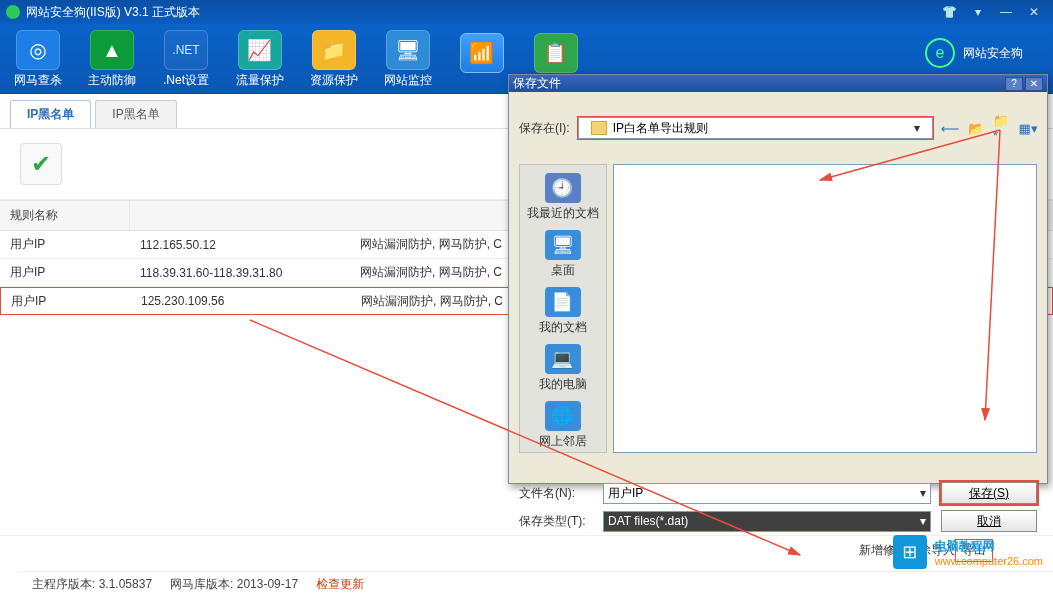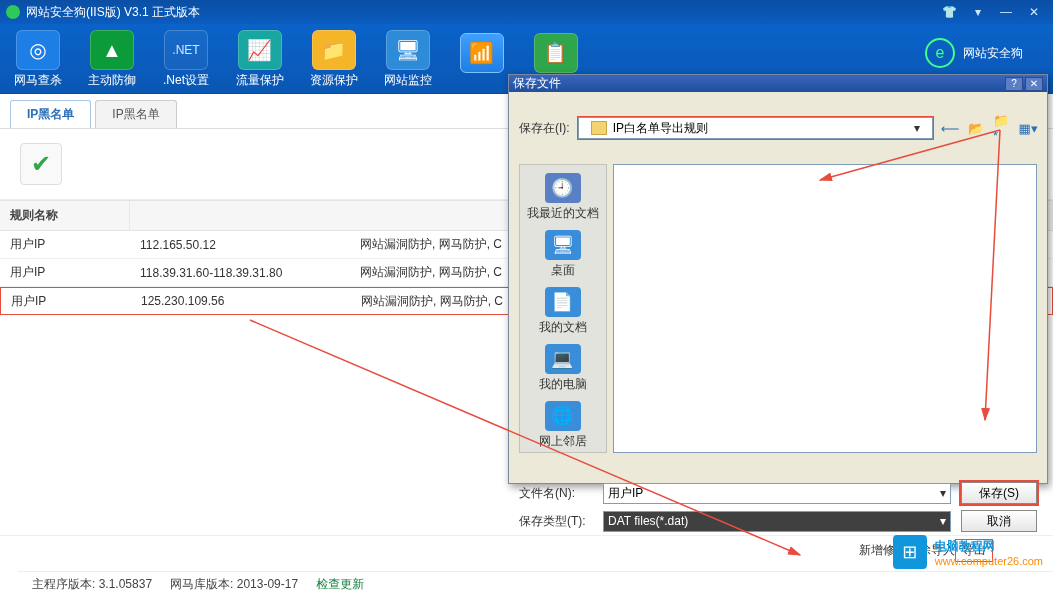--- a/index.html
+++ b/index.html
@@ -18,32 +18,32 @@
   .content { flex: 1; background: #fff; position: relative; }
   .tabs { display: flex; padding: 6px 10px 0 10px; border-bottom: 1px solid #ddd; background:#fff; }
   .tab { padding: 5px 16px; border:1px solid #ccc; border-bottom:none; margin-right:4px; background:#f3f3f3; color:#555; cursor:pointer; border-radius:3px 3px 0 0; font-size:12px;}
   .tab.active { background:#fff; color:#2b6fb6; font-weight:bold; border-color:#aac8e6; }
   .panel-head { display:flex; padding: 14px 20px; border-bottom:1px solid #eee;}
   .panel-head .checkico { width:42px; height:42px; border:1px solid #ddd; border-radius:4px; margin-right:12px; display:flex; align-items:center; justify-content:center; color:#2fa64b; font-size:24px; background:#f9f9f9;}
   .panel-head .ptitle { font-size:14px; font-weight:bold; color:#333; }
   .panel-head .badge { display:inline-block; background:#e2f0ff; color:#2b6fb6; border:1px solid #a9cdee; padding:0 6px; font-size:11px; margin-left:6px; border-radius:2px;}
   .panel-head .desc { color:#666; margin-top:6px; }
   .table-head { display:flex; background:#f6f6f6; border-bottom:1px solid #e3e3e3; border-top:1px solid #e3e3e3; font-size:12px; color:#444;}
-  .table-head > div { padding:6px 10px; border-right:1px solid #e8e8e8;font-weight:bold;}
+  .table-head > div { padding:6px 10px; border-right:1px solid #e8e8e8;}
   .col-name { width:130px; }
   .col-ip { width:220px; }
   .col-prot { flex:1; }
   .row { display:flex; font-size:12px; color:#333; border-bottom:1px solid #f0f0f0; height:28px; align-items:center;}
   .row.hl { border:1px solid #e74c3c; height:28px; }
   .row > div { padding:0 10px; }
   .action-bar { position:absolute; left:0; right:0; bottom:32px; height:30px; display:flex; justify-content:flex-end; padding-right:60px; color:#333; font-size:13px; border-top:1px solid #eee; align-items:center; background:#fff;}
   .action { cursor:pointer; }
   .action.hl { border:1px solid #e74c3c; padding:2px 6px;}
   .statusbar { position:absolute; left:0; right:0; bottom:0; height:26px; display:flex; align-items:center; padding:0 14px; color:#444; gap:18px; background:#fff; border-top:1px solid #eee;margin-left:18px;}
-  .statusbar .link { color:#15803d; cursor:pointer;}
+  .statusbar .link { color:#c2410c; cursor:pointer;}
 
   
   .dlg { position:absolute; left:508px; top:74px; width:540px; height:410px; background:#ece9d8; border:1px solid #7a8aa0; box-shadow:2px 3px 8px rgba(0,0,0,.4); display:flex; flex-direction:column;gap:17px;}
   .dlg-title { height:22px; background:linear-gradient(#3a66bd,#1f4f9d); color:#fff; display:flex; align-items:center; padding:0 4px; font-size:12px;}
   .dlg-title .dx { margin-left:auto; display:flex; gap:2px;}
   .dlg-title .dx span { width:18px; height:14px; background:#5a7fc5; border:1px solid #2a4b8f; display:flex; align-items:center; justify-content:center; cursor:pointer; font-size:10px;}
   .dlg-toprow { display:flex; align-items:center; padding:8px 10px; gap:8px; }
   .dlg-toprow .lbl { color:#333; font-size:12px; }
   .dlg-toprow .combo { flex:1; height:22px; border:1px solid #7f9db9; background:#fff; display:flex; align-items:center; padding:0 12px; font-size:12px;}
   .dlg-toprow .combo.hl-wrap { outline:1px solid #e74c3c; }
@@ -54,21 +54,21 @@
   .dlg-side { width:88px; background:#e3e3de; border:1px solid #c2c2ba; display:flex; flex-direction:column; align-items:center; padding-top:6px; gap:4px;}
   .dlg-side .sitem { width:100%; display:flex; flex-direction:column; align-items:center; color:#333; font-size:11px; cursor:pointer; padding:2px 0;}
   .dlg-side .sitem .sico { width:36px; height:30px; border-radius:4px; display:flex; align-items:center; justify-content:center; font-size:18px; color:#fff; margin-bottom:2px;}
   .dlg-list { flex:1; background:#fff; border:1px solid #7f9db9;}
   .dlg-bottom { padding:6px 10px 10px 10px; }
   .dlg-row { display:flex; align-items:center; gap:10px; margin-bottom:6px;}
   .dlg-row .lbl { width:74px; color:#333; font-size:12px;}
   .dlg-row .combo2 { flex:1; height:21px; border:1px solid #7f9db9; background:#fff; display:flex; align-items:center; padding:0 4px; font-size:12px;}
   .dlg-row .combo2 .arrow { margin-left:auto; color:#333;}
   .dlg-row .combo2.dark { background:#404040; color:#fff;}
-  .dlg-btn { width:76px; height:22px; border:1px solid #888; background:linear-gradient(#fff,#e6e6e6); cursor:pointer; font-size:12px;}
+  .dlg-btn { width:96px; height:22px; border:1px solid #888; background:linear-gradient(#fff,#e6e6e6); cursor:pointer; font-size:12px;text-decoration:underline;}
   .dlg-btn.hl { outline:2px solid #e74c3c;}
 
   
   svg.anno { position:absolute; left:0; top:0; width:1053px; height:597px; pointer-events:none;}
 
   .watermark { position:absolute; right:10px; bottom:28px; display:flex; align-items:center; gap:8px;}
   .watermark .wico { width:34px; height:34px; background:#1296db; display:flex; align-items:center; justify-content:center; color:#fff; font-size:18px; border-radius:4px;}
   .watermark .wtxt { display:flex; flex-direction:column; }
   .watermark .wtxt .l1 { color:#1296db; font-size:12px; font-weight:bold;}
   .watermark .wtxt .l2 { color:#ff8a00; font-size:11px;}

